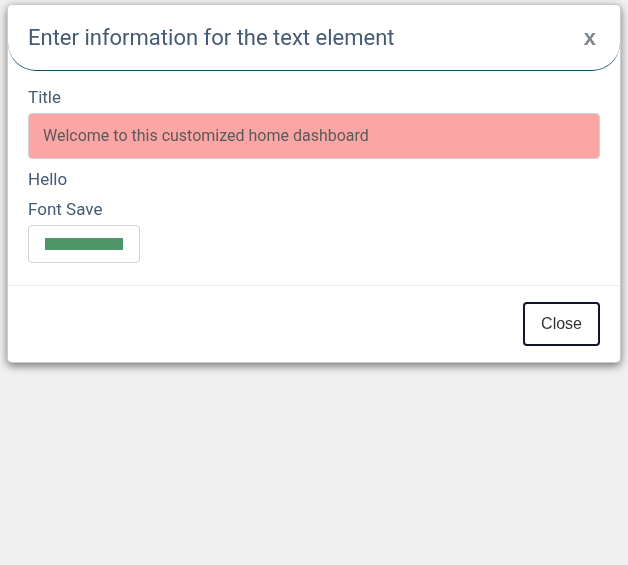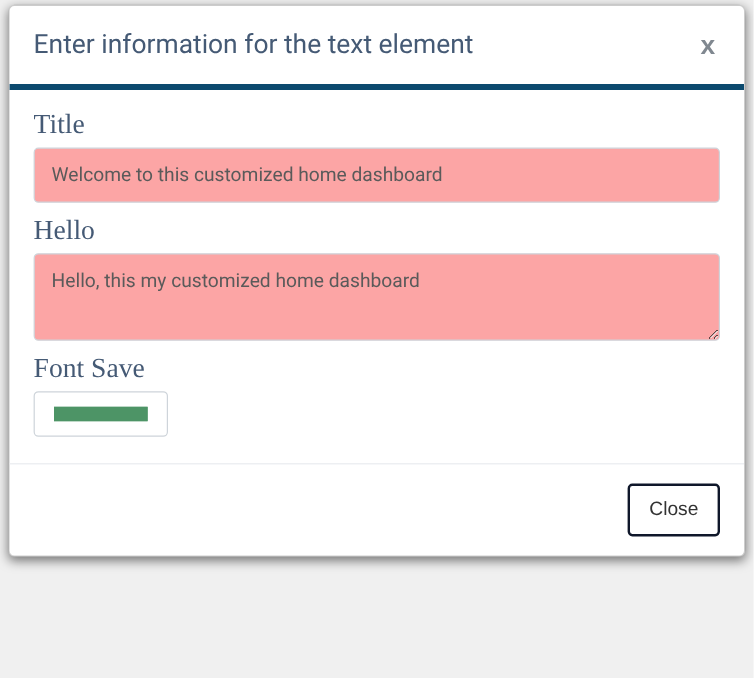--- a/index.html
+++ b/index.html
@@ -24,21 +24,22 @@
       border-radius: 5px;
       box-shadow: 0 3px 9px rgba(0,0,0,0.5);
       display: flex;
       flex-direction: column;
     }
     .modal-header {
       display: flex;
       align-items: center;
       justify-content: space-between;
       padding: 16px 20px;
-      border-bottom: 5px solid #0c4a6e;
+      border-bottom: 1px solid #0c4a6e;
+      border-radius: 28px;
     }
     .modal-title {
       font-size: 22px;
       font-weight: 400;
       color: #455a75;
       line-height: 1.5;
     }
     .close-icon {
       font-size: 22px;
       font-weight: 700;
@@ -50,25 +51,24 @@
       padding: 0 4px;
     }
     .modal-body {
       padding: 16px 20px 18px 20px;
     }
     .form-group {
       margin-bottom: 10px;
     }
     .form-label {
       display: block;
-      font-size: 23px;
+      font-size: 17px;
       color: #455a75;
       margin-bottom: 6px;
       font-weight: 400;
-      font-family: Liberation Serif, serif;
     }
     .form-control {
       display: block;
       width: 100%;
       padding: 10px 14px;
       font-size: 16px;
       line-height: 1.5;
       color: #5a5a5a;
       background-color: #fca5a5;
       border: 1px solid #ced4da;
@@ -141,21 +141,20 @@
 
   <div class="modal-body">
 
     <div class="form-group">
       <label class="form-label">Title</label>
       <input type="text" class="form-control" value="Welcome to this customized home dashboard" style="">
     </div>
 
     <div class="form-group">
       <label class="form-label">Hello</label>
-      <textarea class="form-control" style="">Hello, this my customized home dashboard</textarea>
     </div>
 
 
     <div class="form-group" style="margin-bottom:0;">
       <label class="form-label">Font Save</label>
       <div class="color-swatch-wrapper">
         <span class="color-swatch font"></span>
       </div>
     </div>
 

